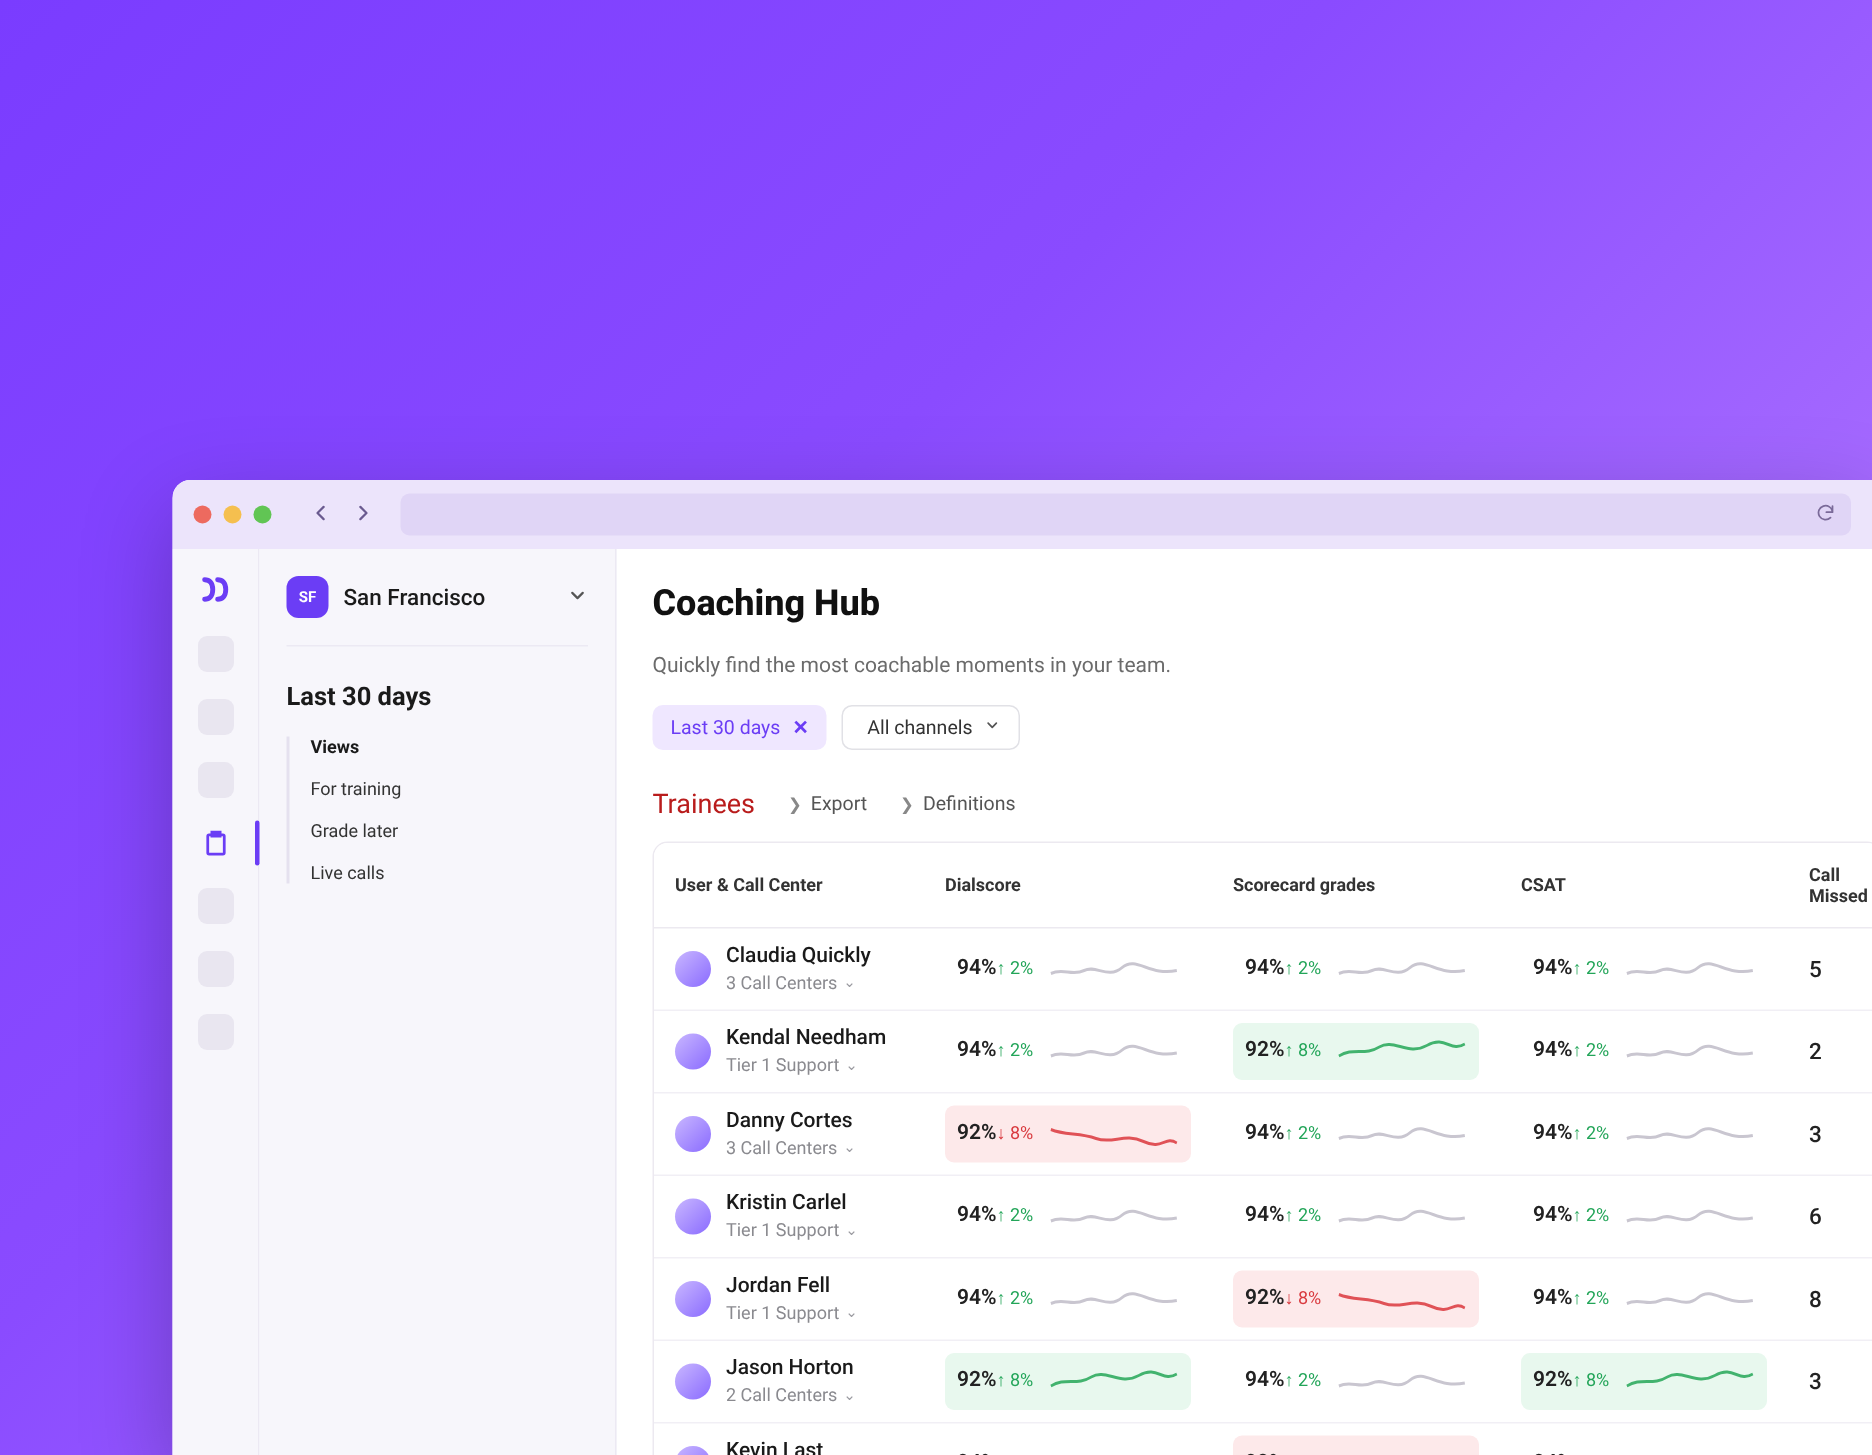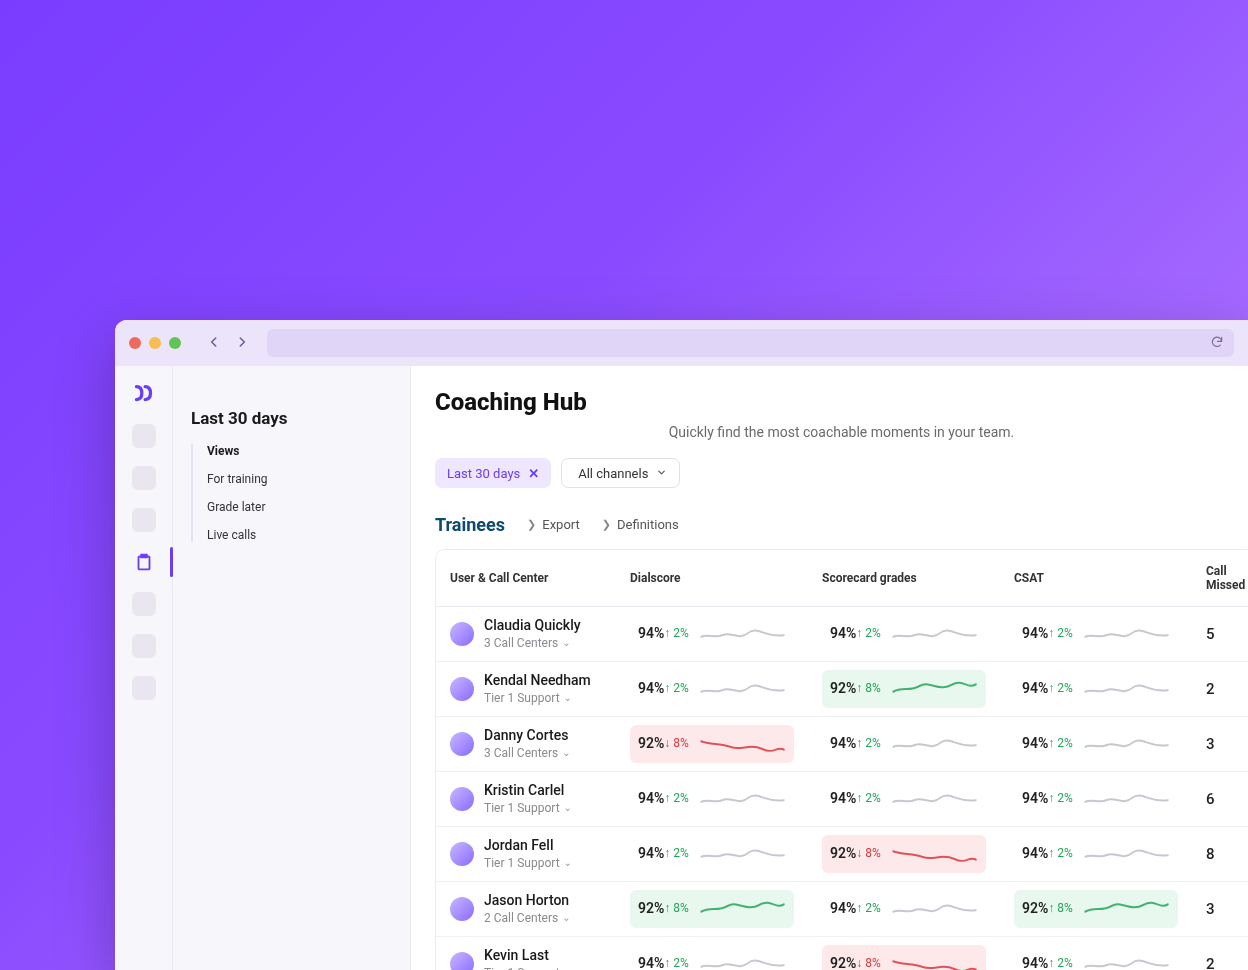--- a/index.html
+++ b/index.html
@@ -123,34 +123,34 @@
   .side-link.strong { font-weight:700; color:#1a1a1a; }
 
   
   .main {
     flex:1;
     padding:22px 0 0 24px;
     overflow:hidden;
     min-width:0;
   }
   .page-title { font-size:24px; font-weight:800; color:#111; }
-  .page-sub { font-size:14px; color:#6b6b6b; margin-top:8px;text-align:center; }
+  .page-sub { font-size:14px; color:#6b6b6b; margin-top:20px; }
   .filters { display:flex; gap:10px; margin-top:18px; }
   .chip {
     display:inline-flex; align-items:center; gap:8px;
     height:30px; padding:0 12px;
     border-radius:7px; font-size:13px;
     cursor:pointer;
   }
   .chip-purple { background:#efe7ff; color:#6b3df5; }
   .chip-purple .x { color:#6b3df5; font-weight:600; }
   .chip-outline { border:1px solid #e1e1e6; color:#333; background:#fff;padding-left:16px; }
 
   .section-head { display:flex; align-items:center; gap:22px; margin-top:26px; }
-  .section-title { font-size:18px; font-weight:700; color:#0c4a6e;text-align:right; }
+  .section-title { font-size:18px; font-weight:400; color:#b91c1c;text-align:right; }
   .sec-link { display:inline-flex; align-items:center; gap:6px; font-size:13px; color:#555; cursor:pointer; }
   .sec-link .caret { font-size:11px; color:#888; }
 
   
   .table-wrap {
     margin-top:14px;
     border:1px solid #ece9f0;
     border-radius:10px;
     overflow:hidden;
     min-width: 820px;
@@ -244,20 +244,29 @@
         <svg width="22" height="22" viewBox="0 0 24 24">
             <path d="M9 4h6v3H9zM7 6h10a1 1 0 011 1v12a1 1 0 01-1 1H7a1 1 0 01-1-1V7a1 1 0 011-1z" fill="none" stroke="#6b3df5" stroke-width="2"></path>
           </svg>
       </div>
       <div class="rail-item"></div>
       <div class="rail-item"></div>
       <div class="rail-item"></div>
     </div>
 
     <div class="sidebar">
+      <div class="workspace">
+        <div class="ws-badge">SF</div>
+        <div class="ws-name">San Francisco</div>
+        <span class="chev">
+          <svg width="14" height="14" viewBox="0 0 24 24">
+              <path d="M6 9l6 6 6-6" fill="none" stroke="currentColor" stroke-width="2.5" stroke-linecap="round" stroke-linejoin="round"></path>
+            </svg>
+        </span>
+      </div>
       <div class="side-section">
         <div class="side-heading">Last 30 days</div>
         <div class="side-group">
           <div class="side-link strong">Views</div>
           <div class="side-link">For training</div>
           <div class="side-link">Grade later</div>
           <div class="side-link">Live calls</div>
         </div>
       </div>
     </div>

